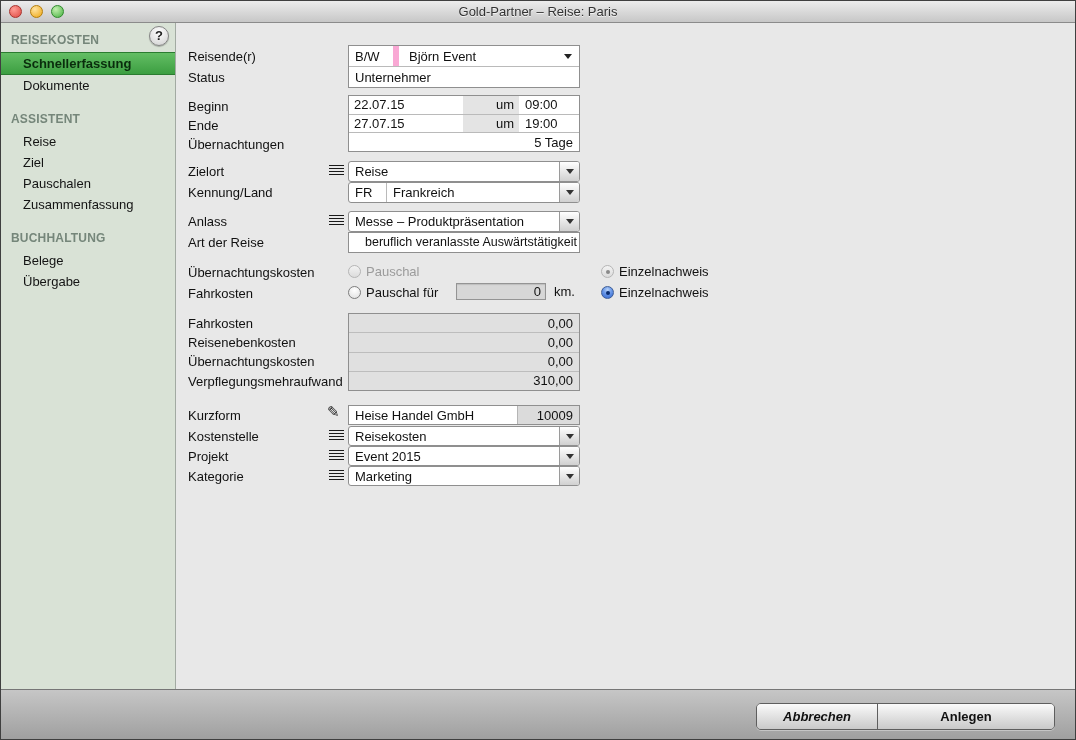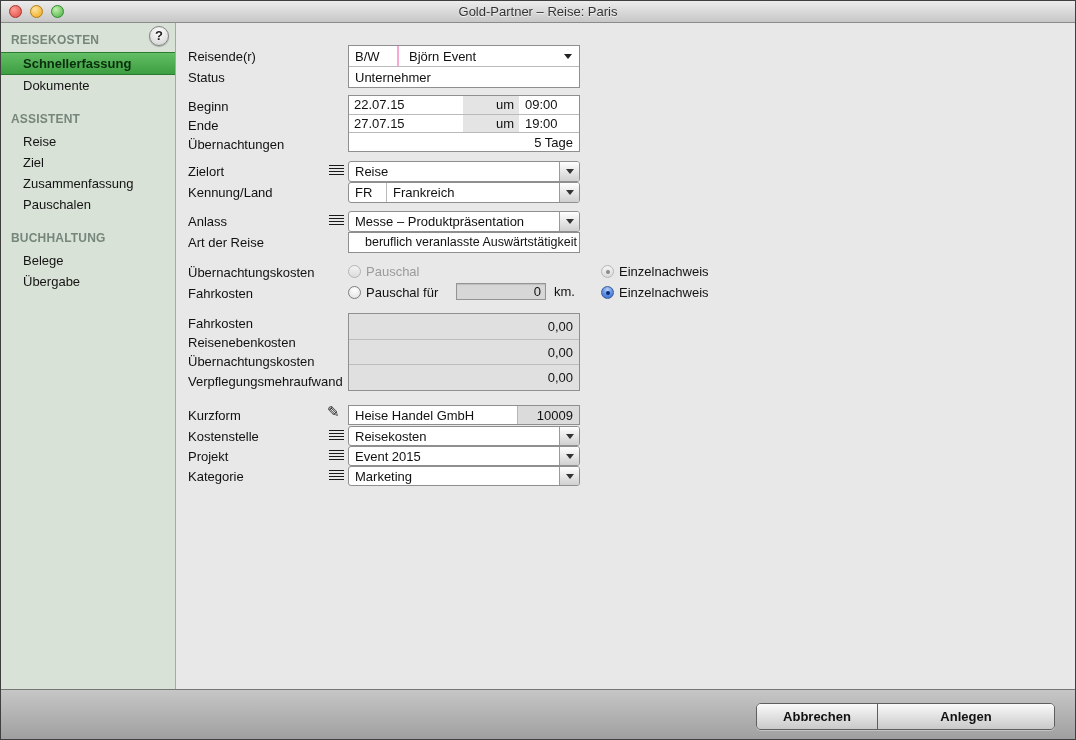--- a/index.html
+++ b/index.html
@@ -40,21 +40,21 @@
   
   .main { flex:1; position:relative; background:#e8e8e8; font-size:13px; color:#111; }
   .flabel { position:absolute; left:12px; height:18px; line-height:18px; white-space:nowrap; }
 
   .fgroup { position:absolute; left:172px; width:232px; background:#fff;
             border:1px solid #8f8f8f; display:flex; flex-direction:column; }
   .grow { display:flex; align-items:center; flex:1; }
   .grow + .grow { border-top:1px solid #bababa; }
 
   .cell-code { width:50px; align-self:stretch; display:flex; align-items:center;
-               padding-left:6px; border-right:2px solid #f9a8d4; }
+               padding-left:6px; border-right:6px solid #f9a8d4; }
   .cell-name { flex:1; padding-left:10px; white-space:nowrap; overflow:hidden; }
   .plain-arrow { width:0; height:0; border-left:4px solid transparent; border-right:4px solid transparent;
                  border-top:5px solid #222; margin-right:7px; flex:none; }
   .cell-left { flex:1; padding-left:6px; }
 
   .dcell { width:114px; padding-left:5px; }
   .ucell { width:56px; background:#e4e4e4; text-align:right; padding-right:5px;
            align-self:stretch; display:flex; align-items:center; justify-content:flex-end; }
   .tcell { flex:1; padding-left:6px; }
   .cell-right { flex:1; text-align:right; padding-right:6px; }
@@ -110,21 +110,21 @@
   .footer { height:52px; background:linear-gradient(#c6c6c6,#9e9e9e);
             border-top:1px solid #767676; position:relative; }
   .footer-heading { position:absolute; left:14px; top:8px; font-size:26px; font-weight:bold;
                     color:#aeaeae; letter-spacing:.5px;
                     text-shadow:-1px -1px 1px #7b7b7b, 1px 1px 1px #d2d2d2; }
   .seg-btns { position:absolute; right:20px; top:13px; display:flex; border:1px solid #5e5e5e;
               border-radius:5px; overflow:hidden; box-shadow:0 1px 0 rgba(255,255,255,.35); }
   .seg-btns button { font-family:"Liberation Sans", sans-serif; font-size:13px; font-weight:bold;
                      color:#111; height:25px; border:none; background:linear-gradient(#fafafa,#c9c9c9);
                      cursor:default; }
-  .btn-cancel { width:121px; border-right:1px solid #5e5e5e !important; }
+  .btn-cancel { width:121px; border-right:1px solid #5e5e5e !important;font-style:italic; }
   .btn-submit { width:176px; }
 </style>
 </head>
 <body>
 
 <div class="window">
 
   <div class="titlebar">
     <div class="traffic">
       <span class="dot red"></span>
@@ -142,22 +142,22 @@
       <div class="sb-section">
         <div class="sb-header">REISEKOSTEN</div>
         <div class="sb-item selected">Schnellerfassung</div>
         <div class="sb-item">Dokumente</div>
       </div>
 
       <div class="sb-section">
         <div class="sb-header">ASSISTENT</div>
         <div class="sb-item">Reise</div>
         <div class="sb-item">Ziel</div>
+        <div class="sb-item">Pauschalen</div>
         <div class="sb-item">Zusammenfassung</div>
-        <div class="sb-item">Pauschalen</div>
       </div>
 
       <div class="sb-section">
         <div class="sb-header">BUCHHALTUNG</div>
         <div class="sb-item">Belege</div>
         <div class="sb-item">Übergabe</div>
       </div>
     </div>
 
     <div class="main">
@@ -258,20 +258,23 @@
       <div class="fgroup costs" style="top:290px; height:78px">
         <div class="grow">
             <span>0,00</span>
           </div>
         <div class="grow">
             <span>0,00</span>
           </div>
         <div class="grow">
             <span>0,00</span>
           </div>
+        <div class="grow">
+            <span>310,00</span>
+          </div>
       </div>
 
       <span class="pencil" style="top:381px">✎</span>
       <div class="fgroup" style="top:382px; height:20px">
         <div class="grow">
           <span class="cell-left">Heise Handel GmbH</span>
           <span class="kcell-num">10009</span>
         </div>
       </div>
 

